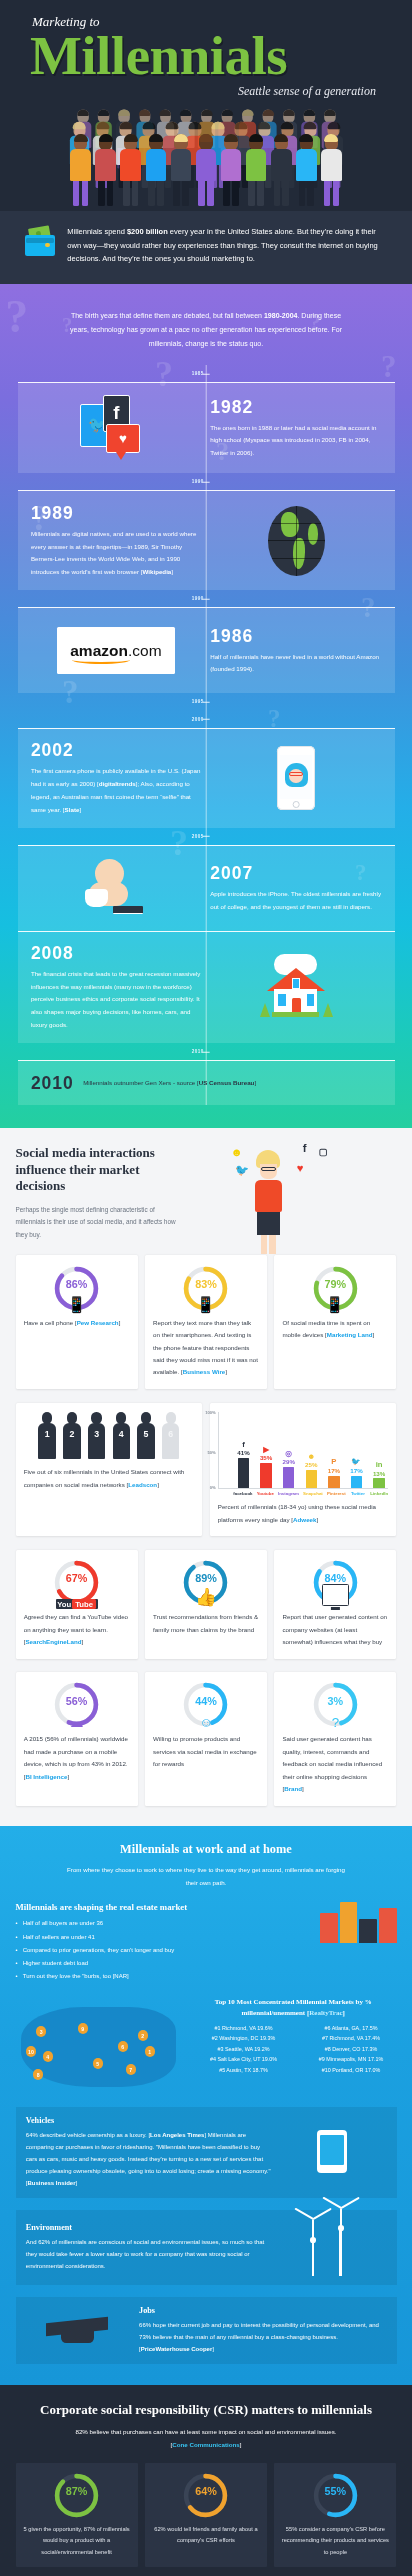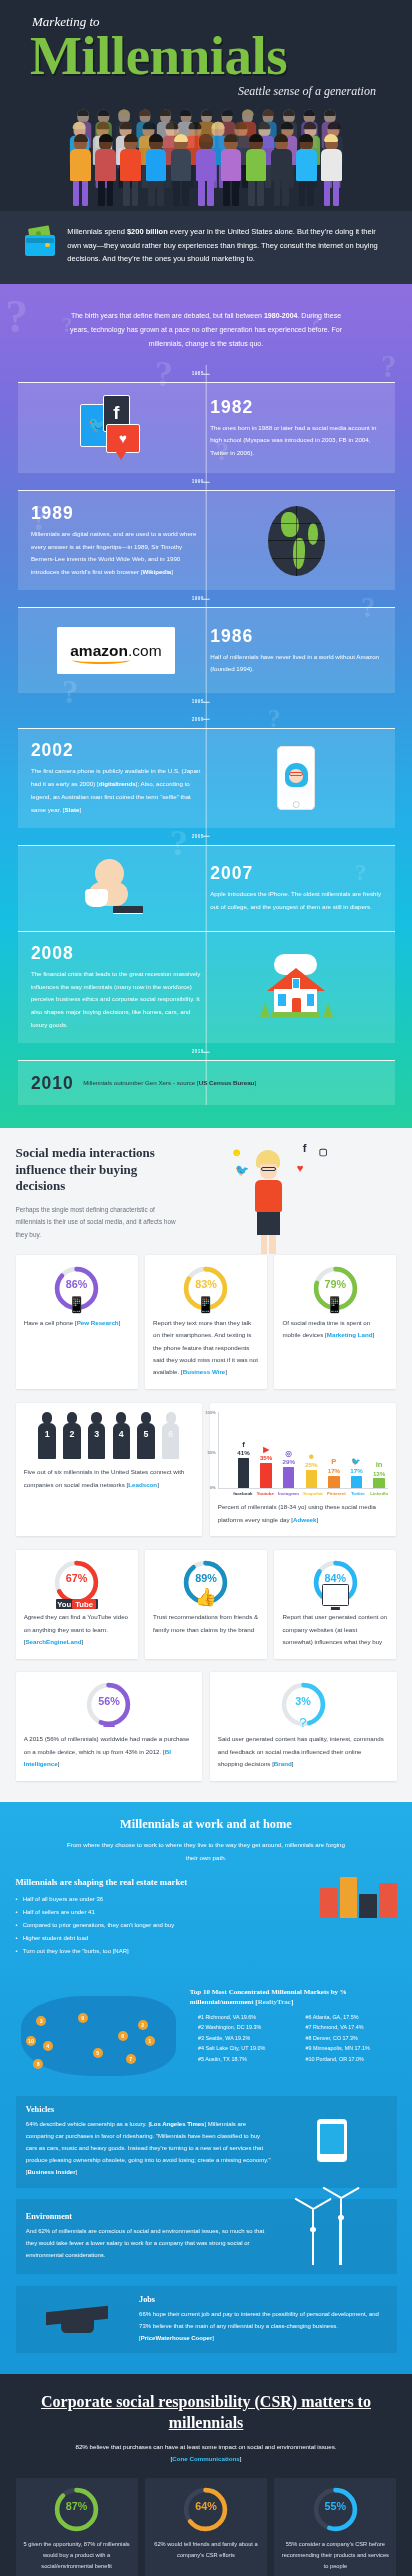--- a/index.html
+++ b/index.html
@@ -312,21 +312,21 @@
   .bullets { font-size:6px; line-height:2.2; }
   .bullets li { list-style:none; padding-left:7.2px; position:relative; }
   .bullets li:before { content:"•"; position:absolute; left:0; }
 
   .two-col { display:flex; gap:11.3px; align-items:flex-start; }
   .buildings { display:flex; align-items:flex-end; gap:2.1px; }
   .bld { width:17.5px; background:#e8563f; position:relative; border-radius:1px 1px 0 0; }
   .bld.alt { background:#f0a22e; }
   .bld.alt2 { background:#2b3340; }
 
-  .map-block { margin-top:28px; }
+  .map-block { margin-top:14px;text-align:center; }
   .map-wrap { display:flex; gap:9.3px; align-items:flex-start; }
   .usmap { flex:0 0 165px; height:98px; position:relative; }
   .usmap .shape { position:absolute; left:5.2px; top:9.3px; width:155px; height:80px; background:#1687c7; border-radius:40% 30% 35% 45%; opacity:.95; }
   .pin { position:absolute; width:10.3px; height:10.3px; border-radius:50%; background:#f0a22e; color:#fff; font-size:5.2px; font-weight:bold; display:flex; align-items:center; justify-content:center; }
   .rank-list { flex:1; }
   .rank-h { font-family:"Liberation Serif", serif; font-weight:bold; font-size:7px; line-height:1.5; margin-bottom:4.1px; }
   .rank-h .src { color:#bff0ff; }
   .rank-list ol { margin-left:8.2px; font-size:5.4px; line-height:1.95; }
   .rank-grid { display:flex; gap:8.2px; }
   .rank-grid ol { flex:1; }
@@ -347,21 +347,21 @@
   .cap .board { position:absolute; left:0; top:7.2px; width:62px; height:13.4px; background:#2b3340; transform: skewY(-6deg); }
   .cap .base { position:absolute; left:14.4px; top:15.5px; width:33px; height:15.5px; background:#2b3340; border-radius:0 0 5.2px 5.2px; }
 
   .wind { width:77px; height:57px; position:relative; }
   .wind .pole { position:absolute; bottom:0; width:2.6px; background:#fff; }
   .wind .hub { position:absolute; width:5.7px; height:5.7px; border-radius:50%; background:#fff; }
   .wind .bl { position:absolute; width:2.1px; height:20.6px; background:#fff; transform-origin: 50% 100%; border-radius:1px; }
 
   
   .csr { background:#222a38; padding:16.5px 15.5px 18.5px 15.5px; color:#fff; }
-  .csr-title { font-family:"Liberation Serif", serif; font-weight:bold; font-size:16px; text-align:center; line-height:1.35;text-decoration:underline; }
+  .csr-title { font-family:"Liberation Serif", serif; font-weight:bold; font-size:13px; text-align:center; line-height:1.35; }
   .csr-sub { font-size:6.2px; line-height:2; text-align:center; max-width:268px; margin:7.2px auto 0; }
   .csr-sub .src { color:#38c6f4; }
   .csr-cards { display:flex; gap:7.2px; margin-top:12.4px; }
   .csr-card { background:#2b3445; flex:1; padding:8.2px 7.2px 9.3px; display:flex; flex-direction:column; align-items:center; border-radius:1px; }
   .csr-card .card-txt { color:#dfe3ea; font-size:5.7px; text-align:center; }
 </style>
 </head>
 <body>
 
 <div class="page">
@@ -882,21 +882,21 @@
             <span>Millennials outnumber Gen Xers - source [</span><b>US Census Bureau</b><span>]</span>
           </div>
         </div>
       </div>
     </div>
   </div>
 
   <div class="social">
     <div class="social-head">
       <div>
-        <div class="social-title">Social media interactions influence their buying decisions</div>
+        <div class="social-title">Social media interactions influence their market decisions</div>
         <div class="social-sub">Perhaps the single most defining characteristic of millennials is their use of social media, and it affects how they buy.</div>
       </div>
       <div class="social-art">
         <span class="float-ico" style="left:35px;top:1px;color:#f5d100;">☻</span>
         <span class="float-ico" style="left:40px;top:18.5px;color:#1da1f2;">🐦</span>
         <span class="float-ico" style="left:101px;top:16.5px;color:#ef3a2c;">♥</span>
         <span class="float-ico" style="left:107px;top:-3.1px;color:#2b3340;">f</span>
         <span class="float-ico" style="left:123px;top:1px;color:#2b3340;font-size:9.3px;">▢</span>
         <div class="girl">
           <div class="g-hair"></div>
@@ -1102,20 +1102,31 @@
           <div class="ringart"><span style="font-size:13.4px;color:#8a5fd6">☁</span></div>
         </div>
         <div class="card-txt">
           <span>A 2015 (56% of millennials) worldwide had made a purchase on a mobile device, which is up from 43% in 2012. [</span><span class="src">BI Intelligence</span><span>]</span>
         </div>
       </div>
       <div class="card">
         <div class="ring">
           <svg width="47" height="47" viewBox="0 0 92 92">
               <circle cx="46" cy="46" r="38" fill="none" stroke="#e4e7ea" stroke-width="9"></circle>
+              <circle cx="46" cy="46" r="38" fill="none" stroke="#29b6f6" stroke-width="9" stroke-linecap="round" stroke-dasharray="105 239"></circle>
+            </svg>
+          <div class="ringval" style="color:#29b6f6">44%</div>
+          <div class="ringart"><span style="font-size:13.4px;color:#29b6f6">☺</span></div>
+        </div>
+        <div class="card-txt">Willing to promote products and services via social media in exchange for rewards</div>
+      </div>
+      <div class="card">
+        <div class="ring">
+          <svg width="47" height="47" viewBox="0 0 92 92">
+              <circle cx="46" cy="46" r="38" fill="none" stroke="#e4e7ea" stroke-width="9"></circle>
               <circle cx="46" cy="46" r="38" fill="none" stroke="#38c6f4" stroke-width="9" stroke-linecap="round" stroke-dasharray="107 239"></circle>
             </svg>
           <div class="ringval" style="color:#38c6f4">3%</div>
           <div class="ringart"><span style="font-size:13.4px;color:#38c6f4">?</span></div>
         </div>
         <div class="card-txt">
           <span>Said user generated content has quality, interest, commands and feedback on social media influenced their online shopping decisions [</span><span class="src">Brand</span><span>]</span>
         </div>
       </div>
     </div>

